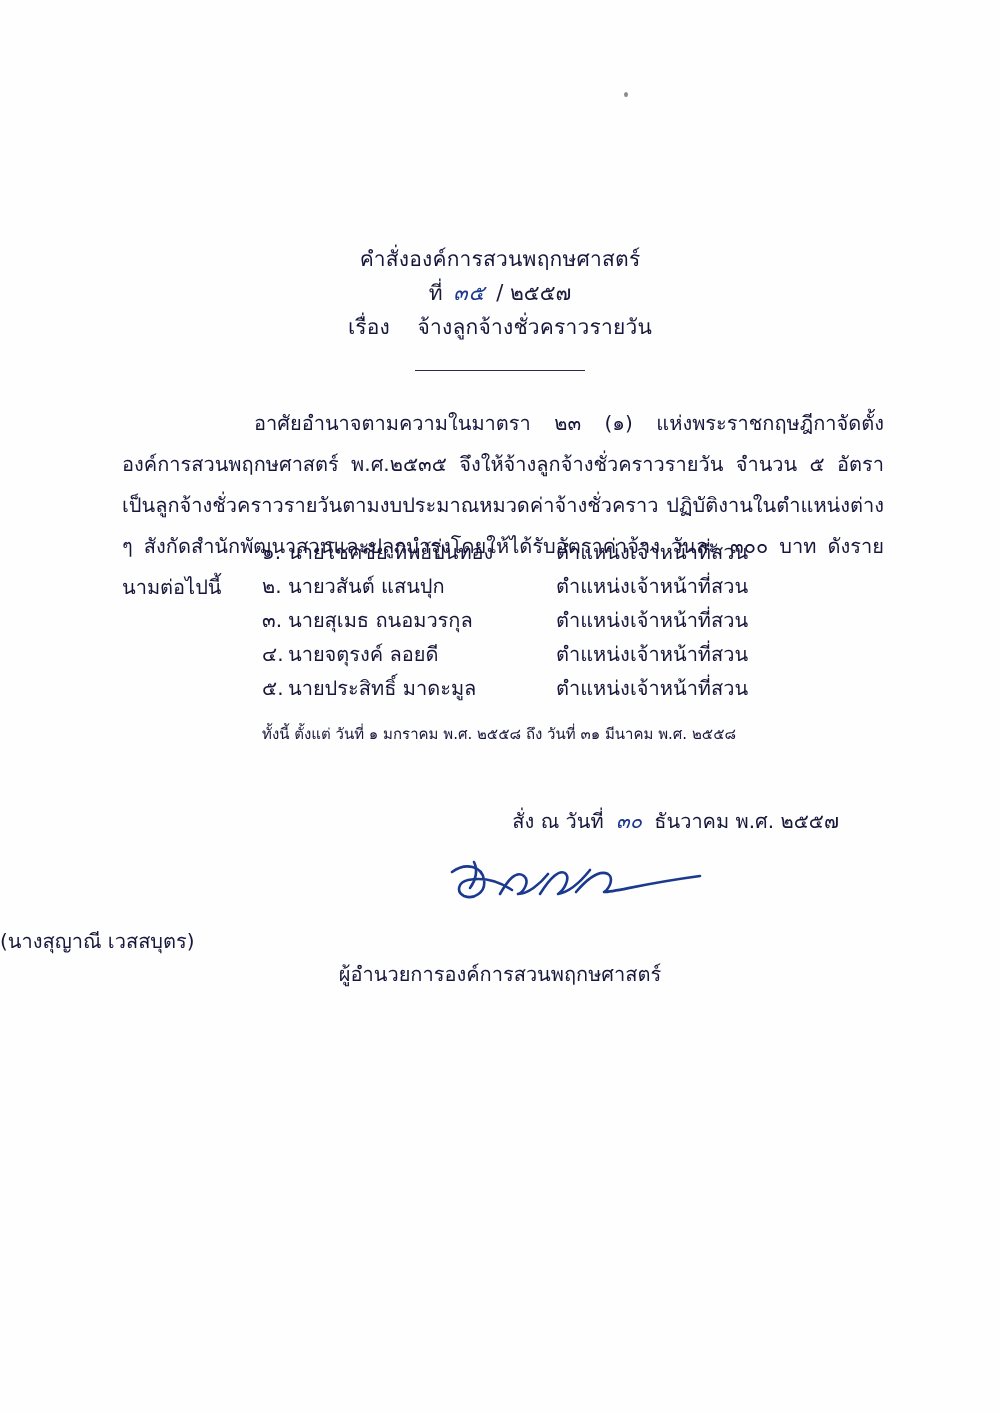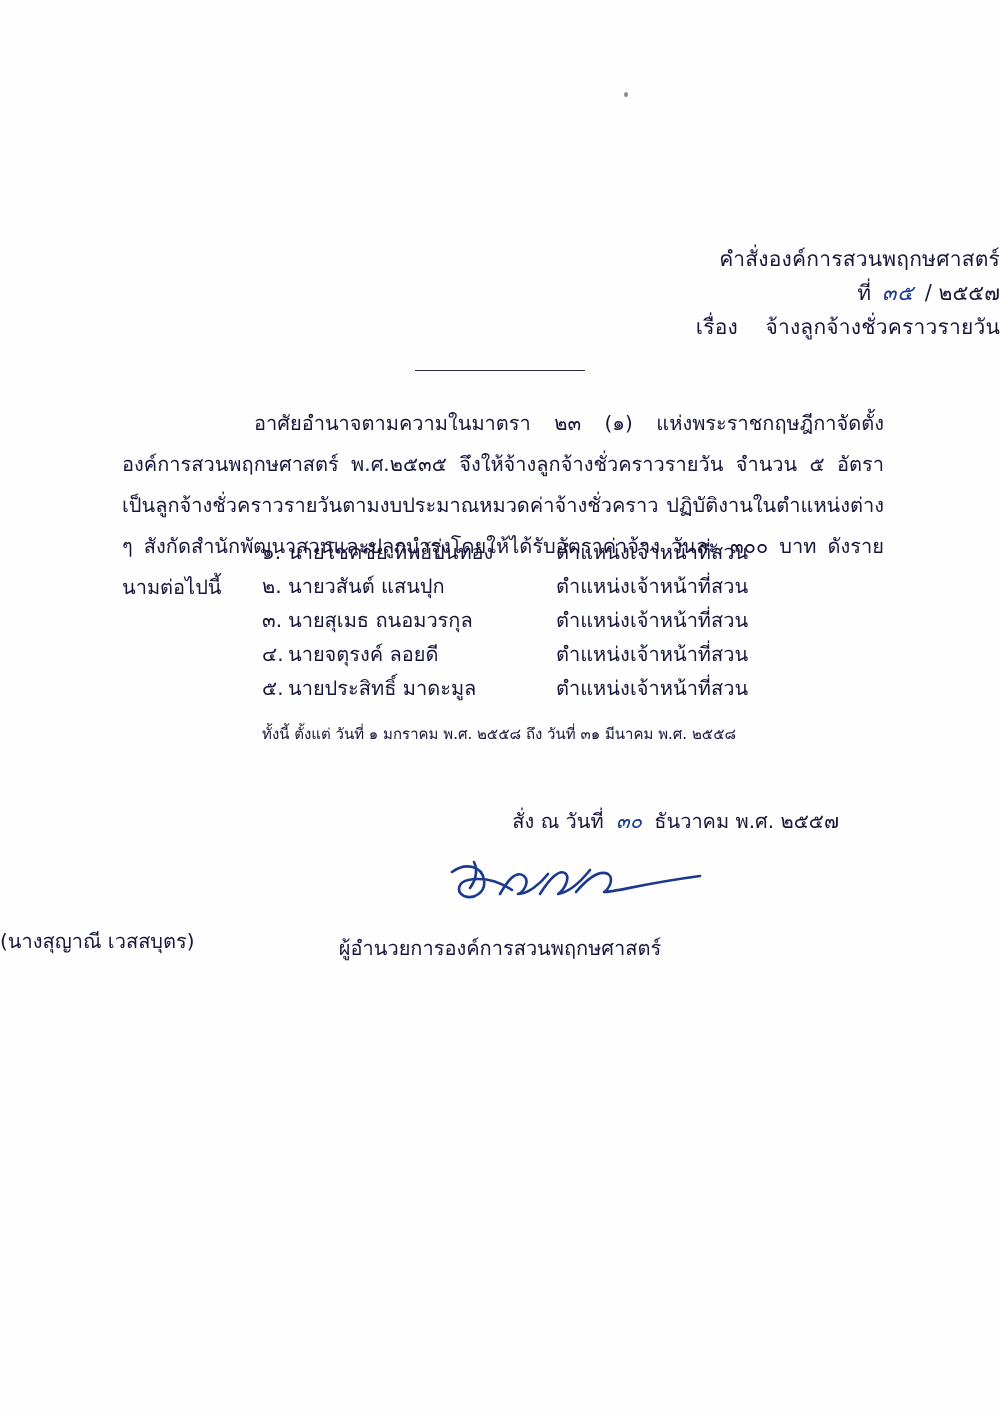--- a/index.html
+++ b/index.html
@@ -146,21 +146,21 @@
   }
   .emblem .ring-text .tl { left: -6px; top: 52px; transform: rotate(-74deg); }
   .emblem .ring-text .tr { left: 6px; top: 52px; transform: rotate(74deg); }
 
   
   .heading {
     position: absolute;
     top: 242px;
     left: 0;
     width: 1000px;
-    text-align: right;
+    text-align: center;
     line-height: 1.62;
   }
   .heading .h-line {
     font-size: 21px;
     letter-spacing: 0.2px;
     color: #16163c;
   }
   .heading .h-num {
     font-size: 21px;
   }
@@ -252,21 +252,21 @@
     position: absolute;
     top: 925px;
     left: 0;
     width: 1000px;
     text-align: left;
     font-size: 20px;
     color: #17173c;
   }
   .sig-title {
     position: absolute;
-    top: 932px;
+    top: 958px;
     left: 0;
     width: 1000px;
     text-align: center;
     font-size: 20px;
     color: #17173c;
   }
   .stray-mark {
     position: absolute;
     top: 92px;
     left: 624px;

